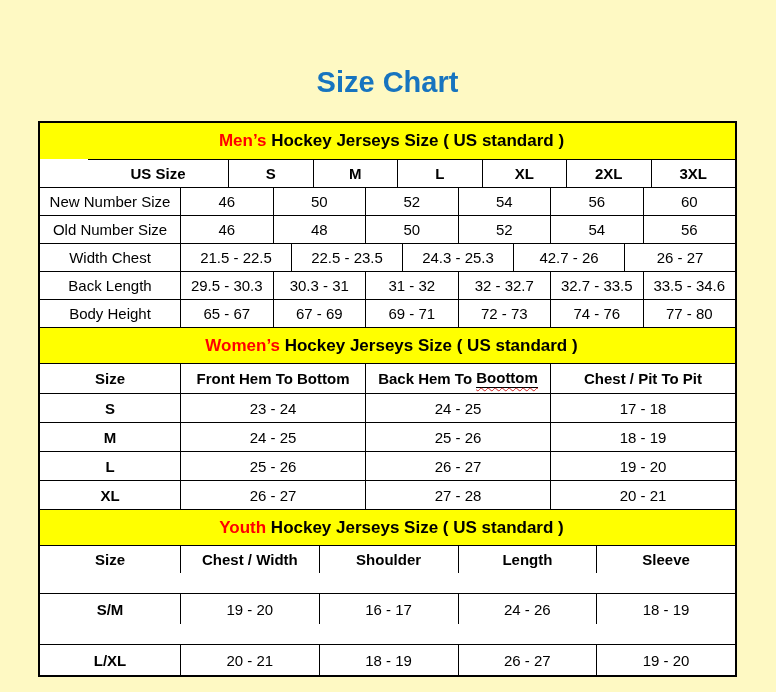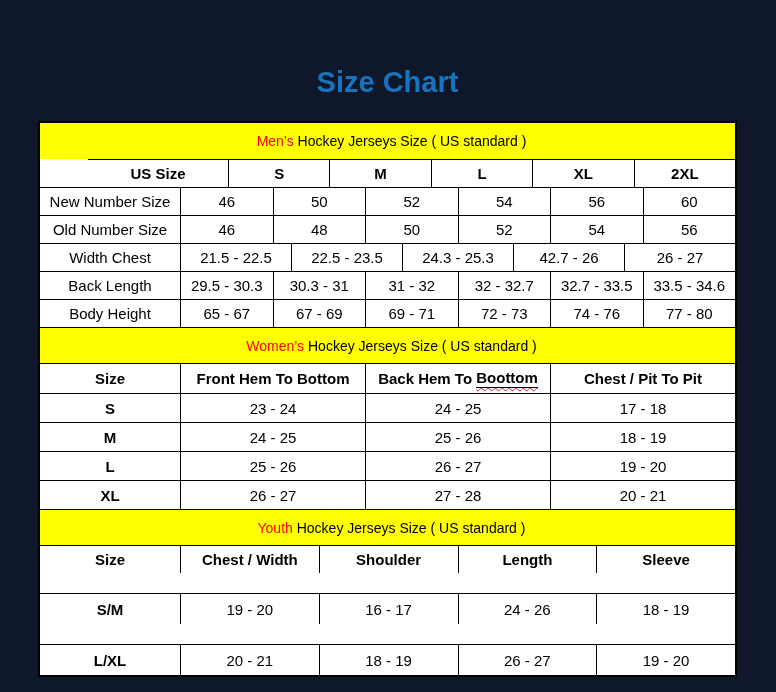--- a/index.html
+++ b/index.html
@@ -4,21 +4,21 @@
 <style>
   * { box-sizing: border-box; margin: 0; padding: 0; }
   html, body { background: #ffffff; }
   body {
     width: 776px; height: 692px;
     font-family: "Liberation Sans", sans-serif;
     color: #000;
     position: relative;
     overflow: hidden;
   }
-  .page { position: absolute; inset: 0; background: #0f172a; }
+  .page { position: absolute; inset: 0; background: #fef9c3; }
 
   .page-title {
     position: absolute;
     top: 66px; left: 38px; width: 699px;
     text-align: center;
     font-size: 29px;
     font-weight: bold;
     color: var(--title-blue, #1774bf);
     letter-spacing: 0px;
   }
@@ -29,21 +29,21 @@
     width: 699px;
     border: 2px solid var(--border-black, #000);
     background: #fff;
   }
 
   .section-banner {
     height: 36px;
     background: var(--section-yellow, #ffff00);
     border-top: 1px solid var(--border-black, #000);
     display: flex; align-items: center; justify-content: center;
-    font-weight: normal; font-size: 14px;
+    font-weight: bold; font-size: 17px;
     white-space: pre;
     padding-left: 8px;
   }
   .chart > .section-banner:first-child { border-top: none; }
   .banner-highlight { color: var(--accent-red, #ff0000); }
 
   .trow { display: flex; border-top: 1px solid var(--border-black, #000); }
   .head-row .cell { font-weight: bold; }
 
   .cell {
@@ -88,20 +88,21 @@
     <div class="section-banner"><span class="banner-highlight">Men’s</span><span> Hockey Jerseys Size ( US standard )</span></div>
 
     <div class="sec-men">
       <div class="trow head-row">
         <div class="cell label-col">US Size</div>
         <div class="cell">S</div>
         <div class="cell">M</div>
         <div class="cell">L</div>
         <div class="cell">XL</div>
         <div class="cell">2XL</div>
+        <div class="cell">3XL</div>
       </div>
       <div class="trow">
         <div class="cell label-col">New Number Size</div>
         <div class="cell">46</div>
         <div class="cell">50</div>
         <div class="cell">52</div>
         <div class="cell">54</div>
         <div class="cell">56</div>
         <div class="cell">60</div>
       </div>

